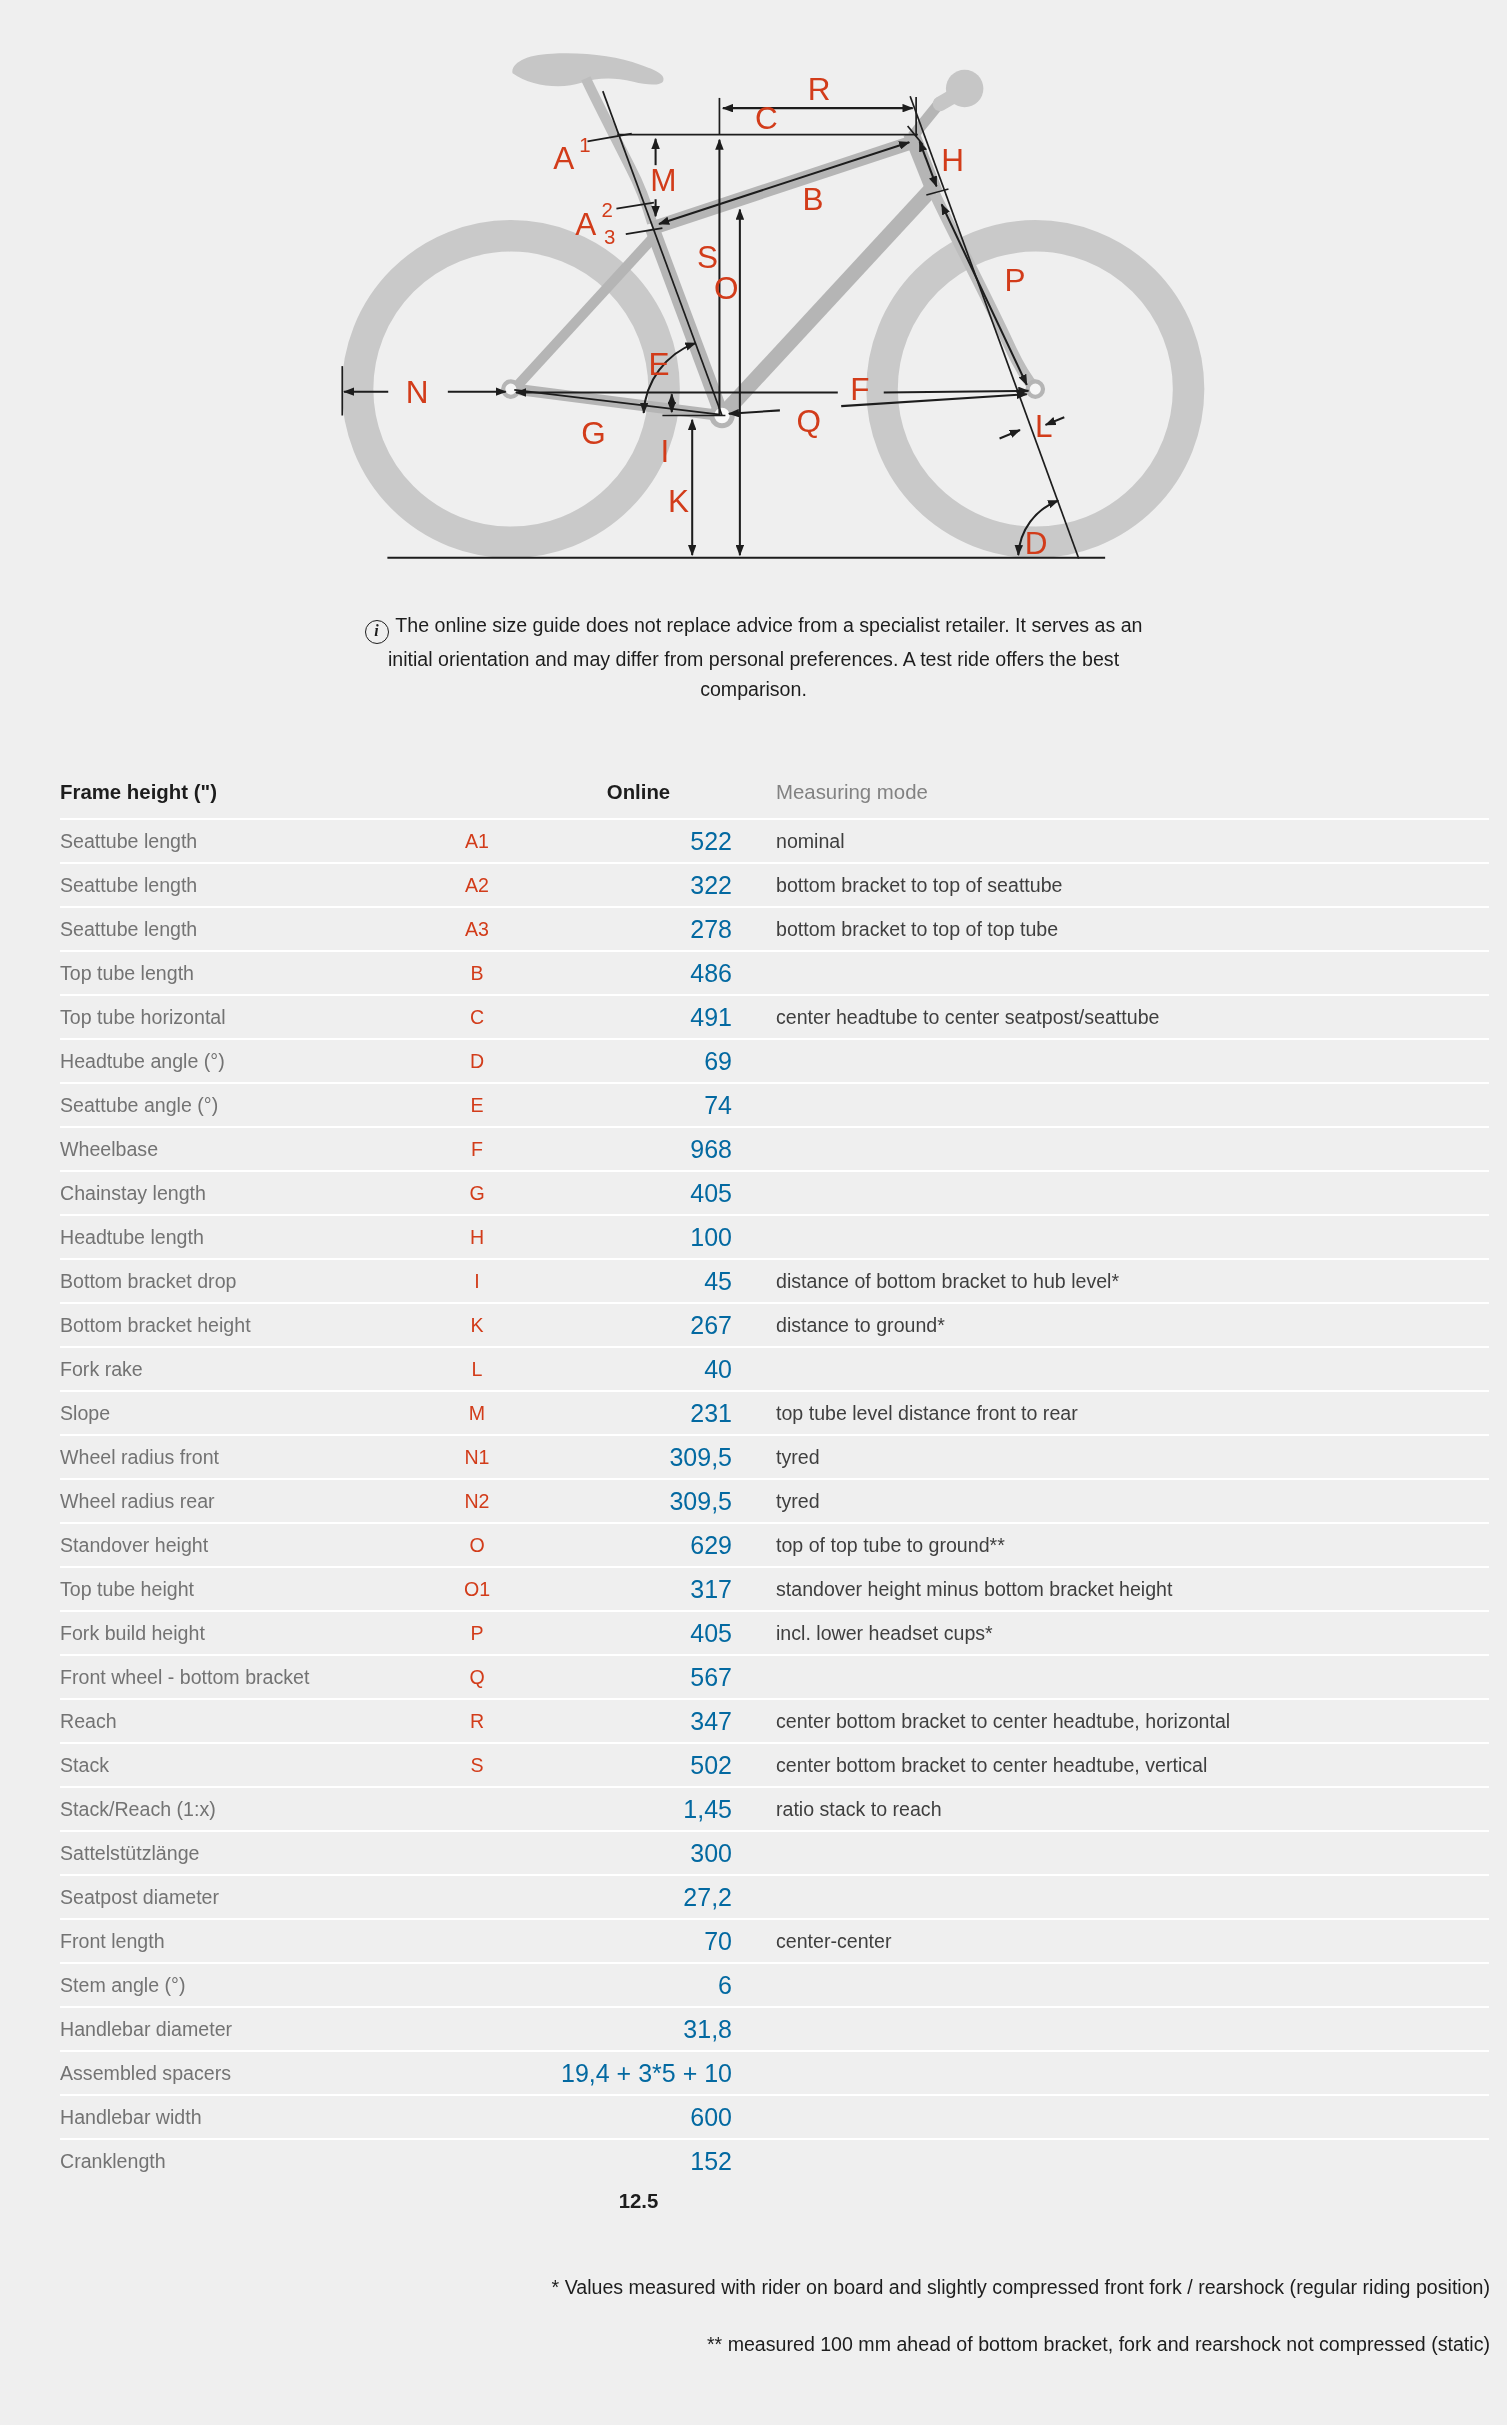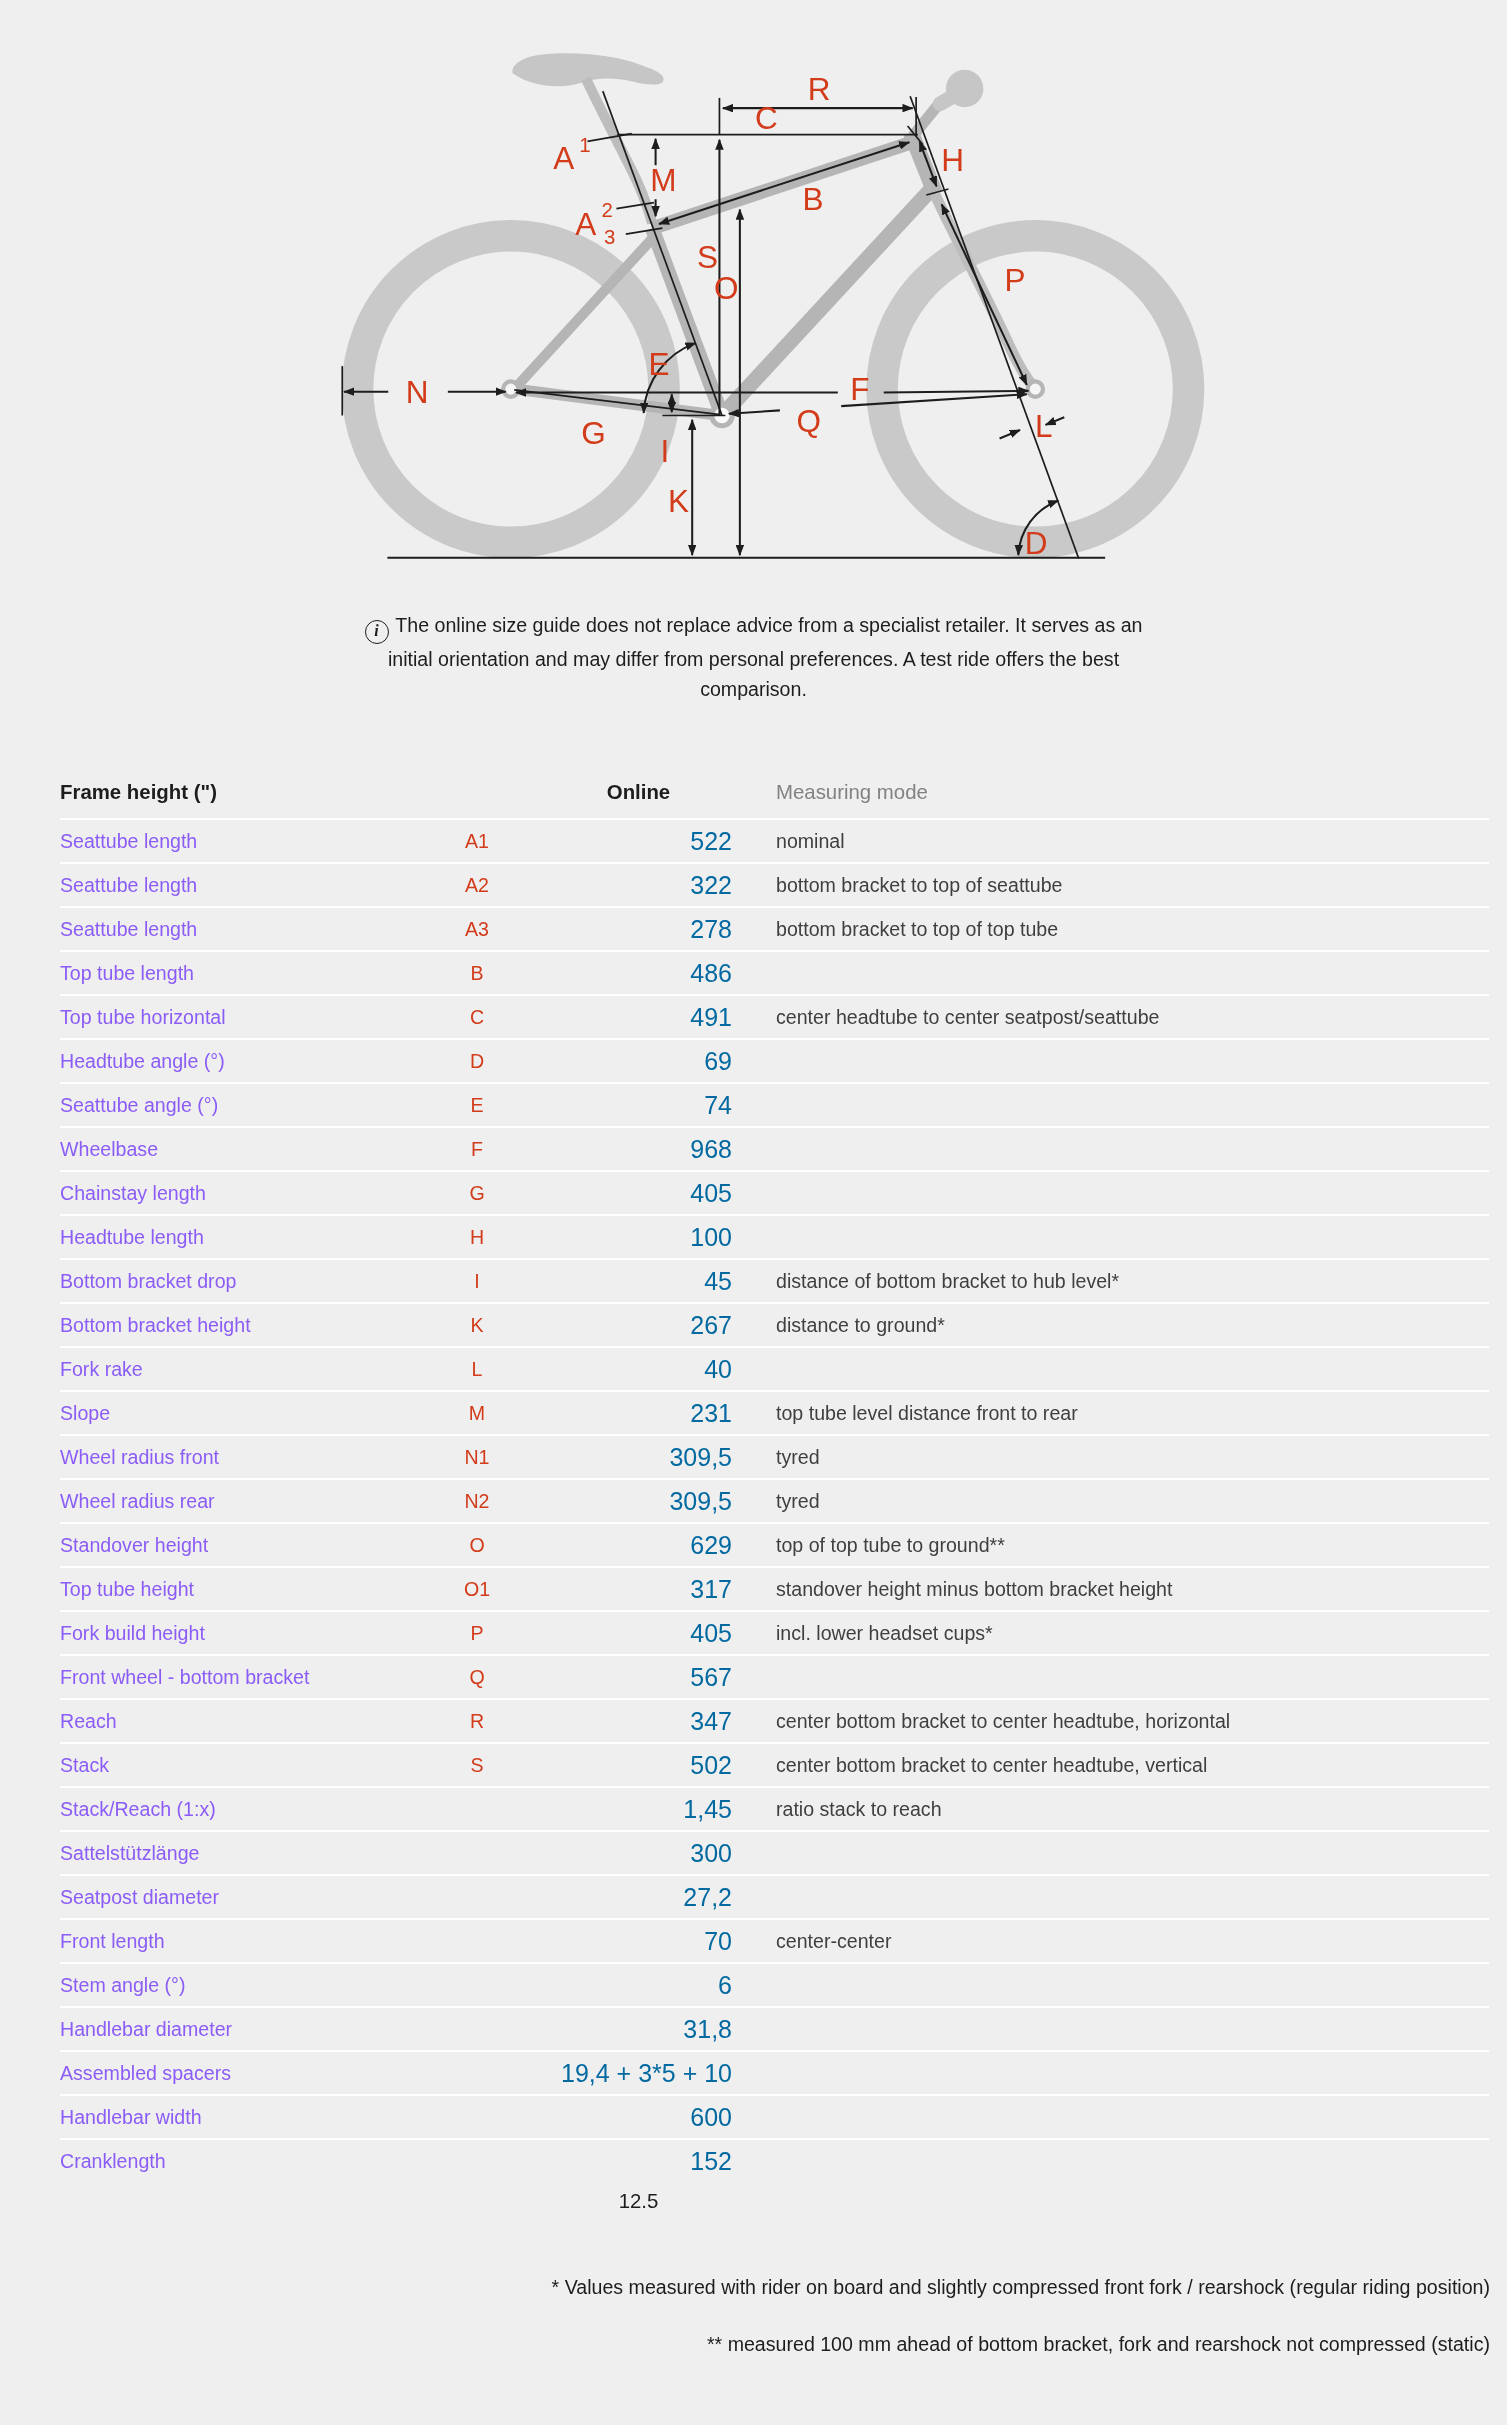--- a/index.html
+++ b/index.html
@@ -34,26 +34,26 @@
   .geo-table{position:absolute;top:767px;left:60px;width:1429px;}
   .trow,.thead{
     display:grid;grid-template-columns:349px 136px 187px 1fr;
     align-items:center;box-sizing:border-box;
   }
   .thead{height:51px;}
   .trow{height:44px;border-top:2.6px solid #ffffff;}
   .thead .h-label{font-weight:bold;font-size:20.4px;}
   .thead .h-online{font-weight:bold;font-size:20.4px;text-align:center;}
   .thead .h-mode{font-size:20.4px;color:#828282;padding-left:44px;}
-  .c-label{font-size:19.6px;color:#8b5cf6;}
+  .c-label{font-size:19.6px;color:#737373;}
   .c-code{font-size:19.6px;color:#d23c1a;text-align:center;}
   .c-val{font-size:25px;color:#0369a1;text-align:right;}
   .c-mode{font-size:19.6px;color:#3f3f3f;padding-left:44px;white-space:nowrap;}
   .t-footer{display:grid;grid-template-columns:349px 136px 187px 1fr;margin-top:7.7px;}
-  .t-footer .f-size{font-weight:normal;font-size:20.4px;text-align:center;grid-column:3;}
+  .t-footer .f-size{font-weight:bold;font-size:20.4px;text-align:center;grid-column:3;}
   
   .footnotes{position:absolute;top:2276px;left:0;right:17px;text-align:right;font-size:19.6px;color:#1d1d1d;}
   .footnotes .fn{margin:0 0 34px 0;padding-left:44px;}
 </style>
 </head>
 <body>
 
 <svg id="diagram" viewBox="0 0 1770 700" xmlns="http://www.w3.org/2000/svg">
   <defs>
     <marker id="ae" markerWidth="13" markerHeight="10" refX="12" refY="5" orient="auto" markerUnits="userSpaceOnUse">

